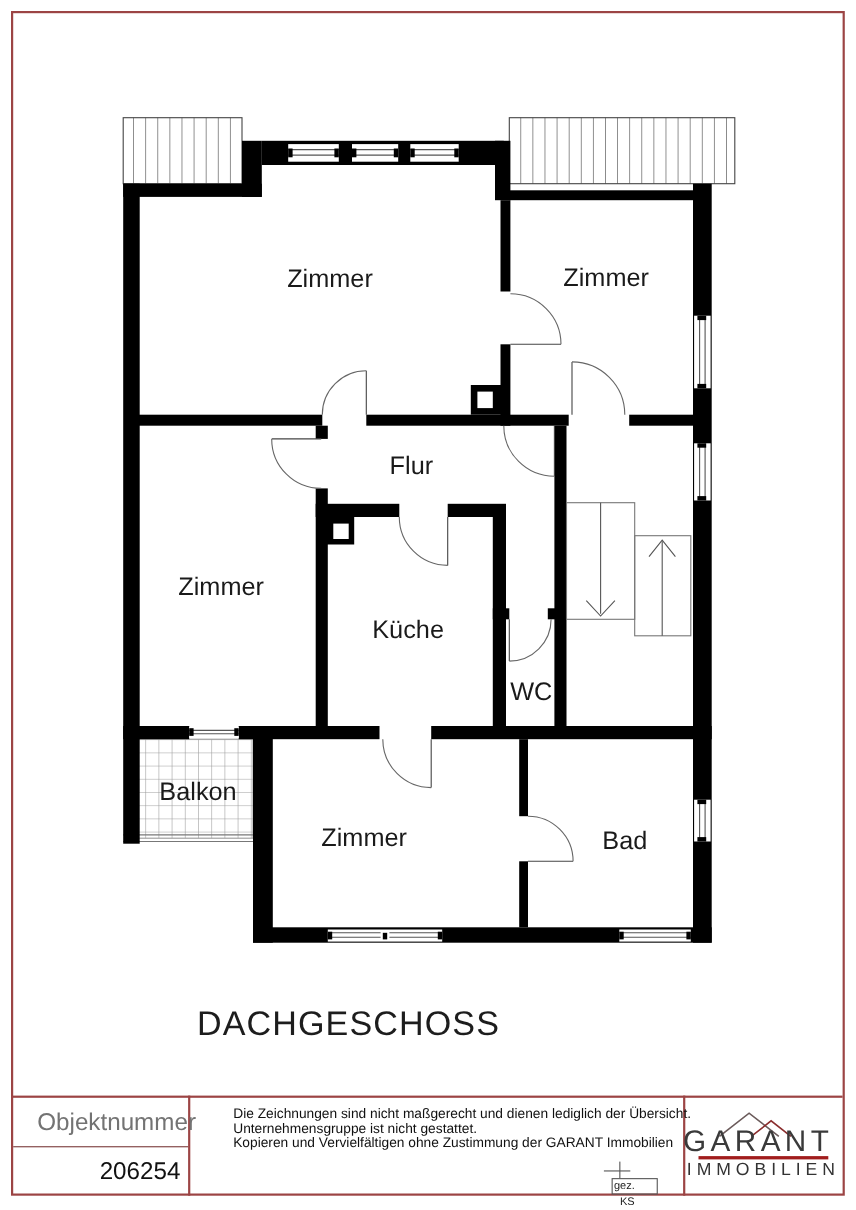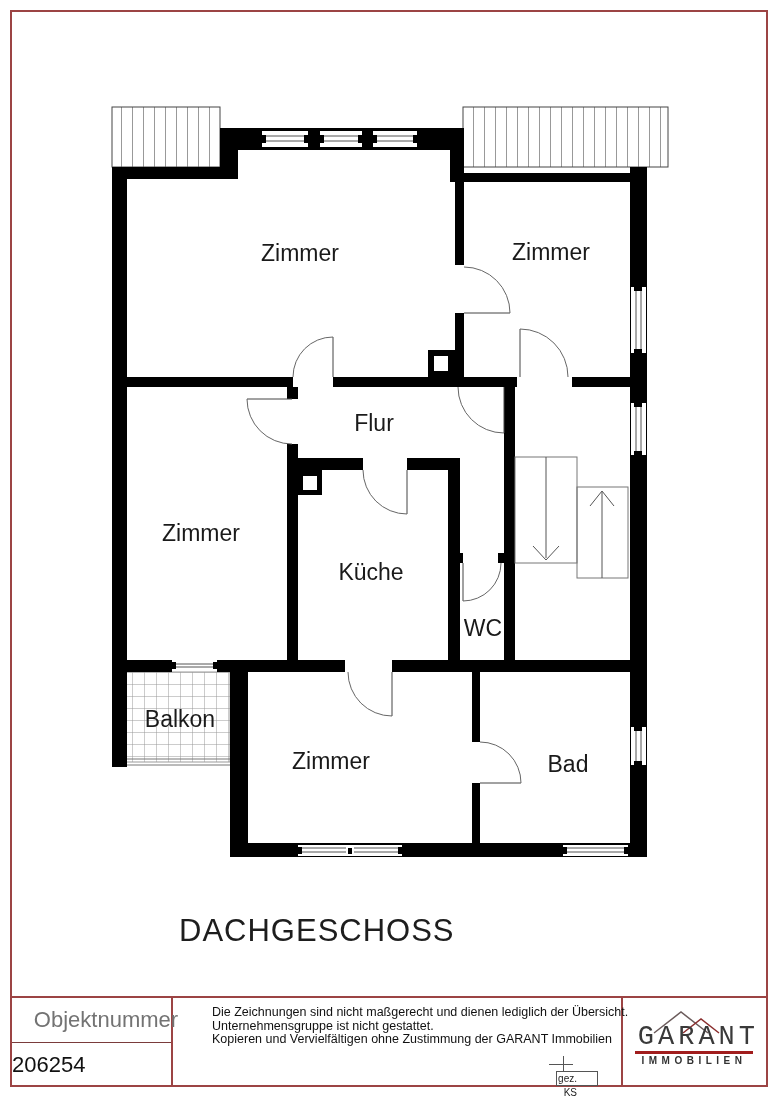--- a/index.html
+++ b/index.html
@@ -8,38 +8,38 @@
   .page-border{position:absolute;left:10px;top:10px;width:754px;height:1073px;
         border:2px solid #9c4444;}
   .plan-svg{position:absolute;left:0;top:0;}
   .title{position:absolute;left:179px;top:913px;width:400px;
         font-size:31px;letter-spacing:1px;color:#1d1d1d;}
   
   .f-line{position:absolute;background:#9c4444;}
   .f-divider{position:absolute;background:#7a3b3b;}
   .obj-label{position:absolute;left:12px;top:1007px;width:188px;text-align:center;
         font-size:22px;color:#737373;}
-  .obj-number{position:absolute;left:12px;top:1052px;width:152px;text-align:left;
+  .obj-number{position:absolute;left:12px;top:1052px;width:152px;text-align:right;
         font-size:22px;color:#111;}
   .disclaimer{position:absolute;left:180px;top:1006px;width:432px;font-size:12.5px;
         line-height:13.5px;color:#111;margin-left:32px;}
   .gez-box{position:absolute;left:556px;top:1071px;width:42px;height:15px;
         border:1px solid #555;font-size:10px;color:#222;text-align:right;
         padding-right:20px;line-height:14px;box-sizing:border-box;}
   .gez-vline{position:absolute;left:563px;top:1056px;width:1px;height:15px;background:#555;}
   .gez-hline{position:absolute;left:549px;top:1064px;width:24px;height:1px;background:#555;}
   
   .logo{position:absolute;left:621px;top:1005px;width:146px;height:80px;}
   .logo-roof{position:absolute;left:28px;top:2px;}
-  .logo-name{position:absolute;left:0;top:17px;width:138px;text-align:right;
-        font-family:Liberation Mono, monospace;font-size:27px;letter-spacing:4px;
+  .logo-name{position:absolute;left:0;top:17px;width:138px;text-align:left;
+        font-family:Liberation Sans, sans-serif;font-size:27px;letter-spacing:4px;
         color:#3a3a3a;}
   .logo-rule{position:absolute;left:14px;top:46px;width:118px;height:3px;}
   .logo-sub{position:absolute;left:0;top:50px;width:146px;text-align:center;
-        font-size:10px;letter-spacing:4.5px;color:#333;font-weight:bold;}
+        font-size:16px;letter-spacing:4.5px;color:#333;font-weight:normal;}
   text.room{font-family:"Liberation Sans",sans-serif;font-size:23px;fill:#1a1a1a;
         text-anchor:middle;}
 </style>
 </head>
 <body>
 
 <div class="page">
 
   <div class="page-border"></div>
 

